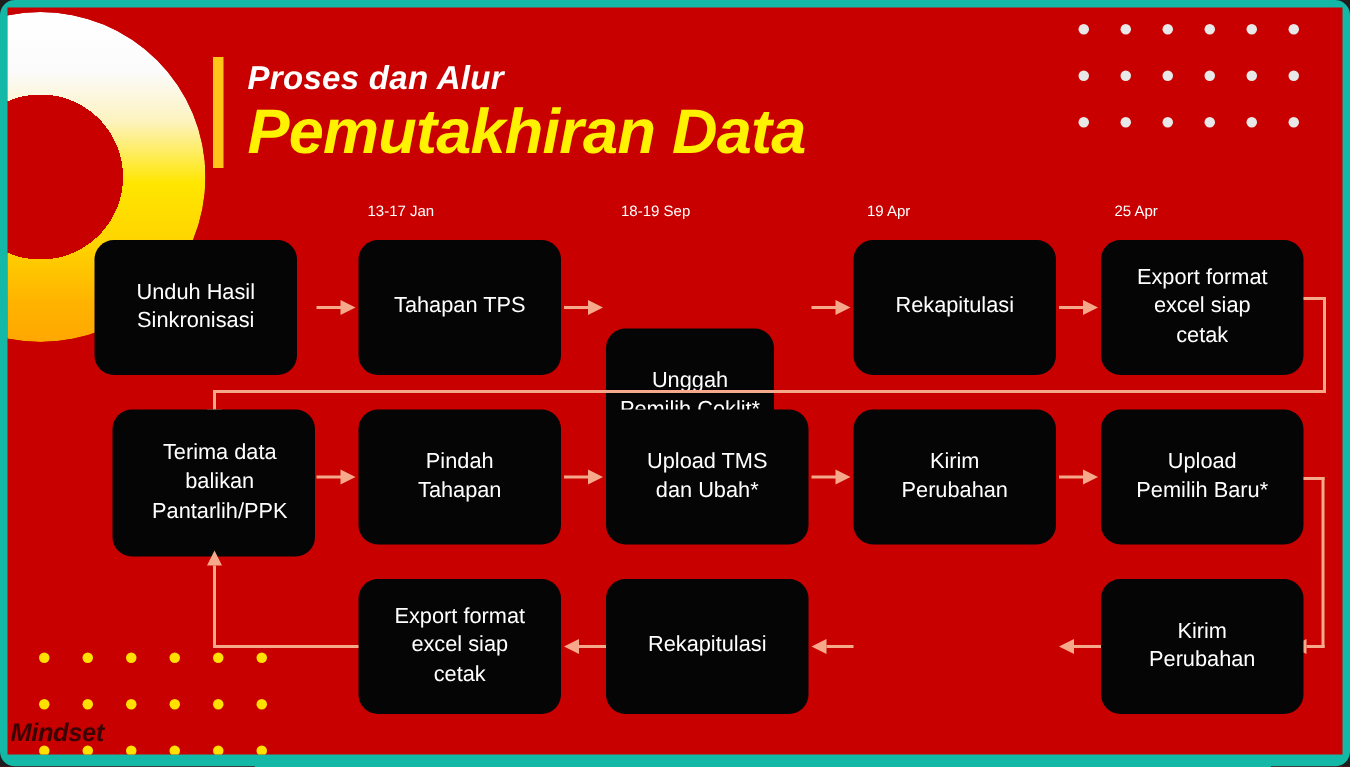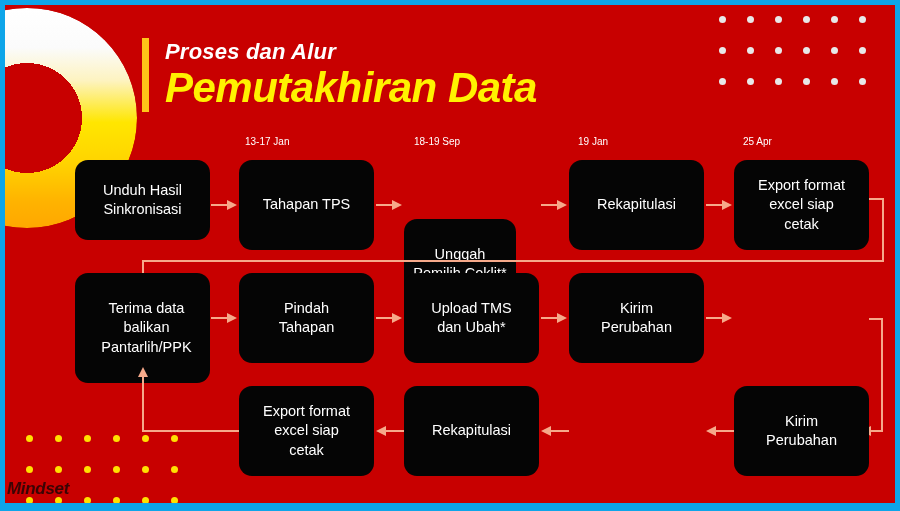--- a/index.html
+++ b/index.html
@@ -6,22 +6,23 @@
   html, body {
     margin: 0;
     padding: 0;
     background: #1e1e1e;
   }
   #canvas {
     position: relative;
     width: 900px;
     height: 511px;
     overflow: hidden;
-    background: #0ea5e9;
+    background: #14b8a6;
     font-family: "Liberation Sans", sans-serif;
+    border-radius: 10px;
   }
   
   .stage {
     position: absolute;
     left: 5px;
     top: 5px;
     width: 890px;
     height: 498px;
     background: #C80000;
     overflow: hidden;
@@ -230,48 +231,49 @@
     <div class="header">
       <div class="accent-bar"></div>
       <div class="titles">
         <div class="kicker">Proses dan Alur</div>
         <div class="title-main">Pemutakhiran Data</div>
       </div>
     </div>
 
     <div class="datelabel" style="left:240px; top:131px;">13-17 Jan</div>
     <div class="datelabel" style="left:409px; top:131px;">18-19 Sep</div>
-    <div class="datelabel" style="left:573px; top:131px;">19 Jan</div>
+    <div class="datelabel" style="left:573px; top:131px;">19 Apr</div>
     <div class="datelabel" style="left:738px; top:131px;">25 Apr</div>
 
-    <div class="node" style="left:70px; top:155px; width:135px; height:80px;">Unduh Hasil<br>Sinkronisasi</div>
+    <div class="node" style="left:58px; top:155px; width:135px; height:90px;">Unduh Hasil<br>Sinkronisasi</div>
     <div class="node" style="left:234px; top:155px; width:135px; height:90px;">Tahapan TPS</div>
     <div class="node" style="left:399px; top:170px; width:112px; height:90px;margin-top:44px;">Unggah<br>Pemilih Coklit*</div>
     <div class="node" style="left:564px; top:155px; width:135px; height:90px;">Rekapitulasi</div>
     <div class="node" style="left:729px; top:155px; width:135px; height:90px;">Export format<br>excel siap<br>cetak</div>
 
     <div class="arrow-h" style="left:206px; top:199px; width:18px;"></div>
     <div class="head head-right" style="left:222px; top:194.5px;"></div>
     <div class="arrow-h" style="left:371px; top:199px; width:18px;"></div>
     <div class="head head-right" style="left:387px; top:194.5px;"></div>
     <div class="arrow-h" style="left:536px; top:199px; width:18px;"></div>
     <div class="head head-right" style="left:552px; top:194.5px;"></div>
     <div class="arrow-h" style="left:701px; top:199px; width:18px;"></div>
     <div class="head head-right" style="left:717px; top:194.5px;"></div>
 
     <div class="line-h" style="left:864px; top:193px; width:15px;"></div>
     <div class="line-v" style="left:877px; top:193px; height:64px;"></div>
     <div class="line-h" style="left:137px; top:255px; width:742px;"></div>
     <div class="line-v" style="left:137px; top:255px; height:16px;"></div>
     <div class="head head-down" style="left:132.5px; top:268px;"></div>
 
-    <div class="node" style="left:70px; top:268px; width:135px; height:110px;padding-left:16px;">Terima data<br>balikan<br>Pantarlih/PPK</div>
+    <div class="node" style="left:70px; top:268px; width:135px; height:98px;padding-left:16px;">Terima data<br>balikan<br>Pantarlih/PPK</div>
     <div class="node" style="left:234px; top:268px; width:135px; height:90px;">Pindah<br>Tahapan</div>
     <div class="node" style="left:399px; top:268px; width:135px; height:90px;">Upload TMS<br>dan Ubah*</div>
     <div class="node" style="left:564px; top:268px; width:135px; height:90px;">Kirim<br>Perubahan</div>
+    <div class="node" style="left:729px; top:268px; width:135px; height:90px;">Upload<br>Pemilih Baru*</div>
 
     <div class="arrow-h" style="left:206px; top:312px; width:18px;"></div>
     <div class="head head-right" style="left:222px; top:307.5px;"></div>
     <div class="arrow-h" style="left:371px; top:312px; width:18px;"></div>
     <div class="head head-right" style="left:387px; top:307.5px;"></div>
     <div class="arrow-h" style="left:536px; top:312px; width:18px;"></div>
     <div class="head head-right" style="left:552px; top:307.5px;"></div>
     <div class="arrow-h" style="left:701px; top:312px; width:18px;"></div>
     <div class="head head-right" style="left:717px; top:307.5px;"></div>
 

